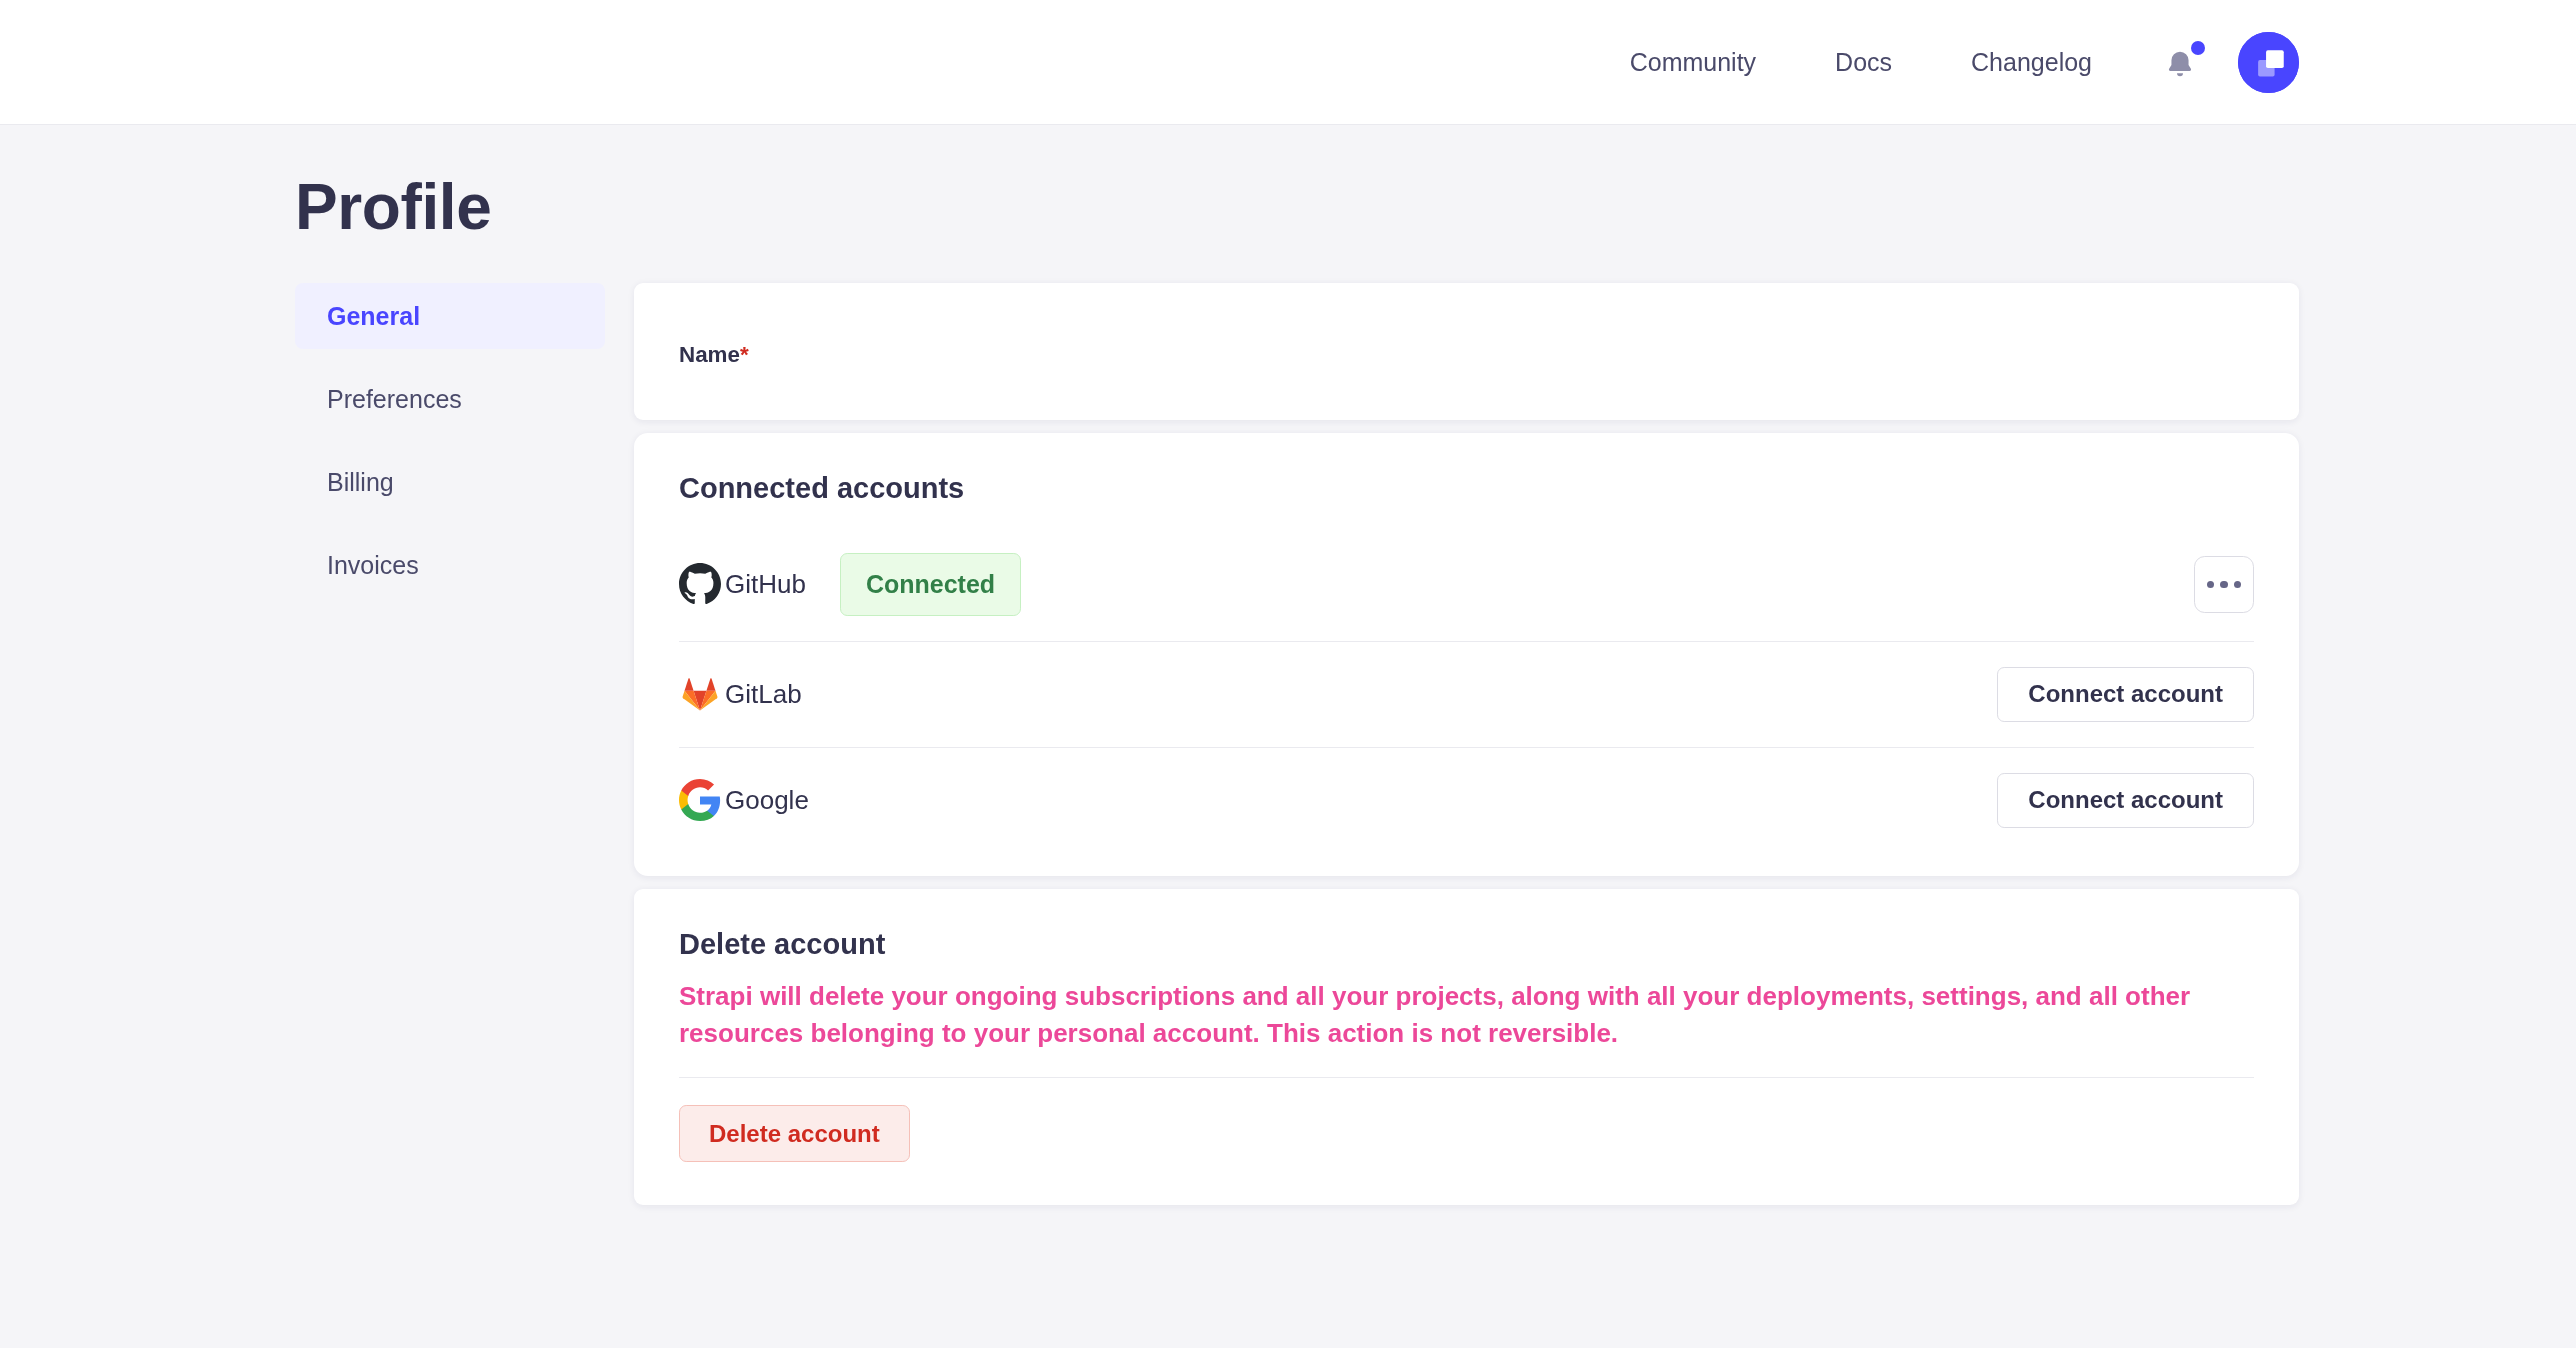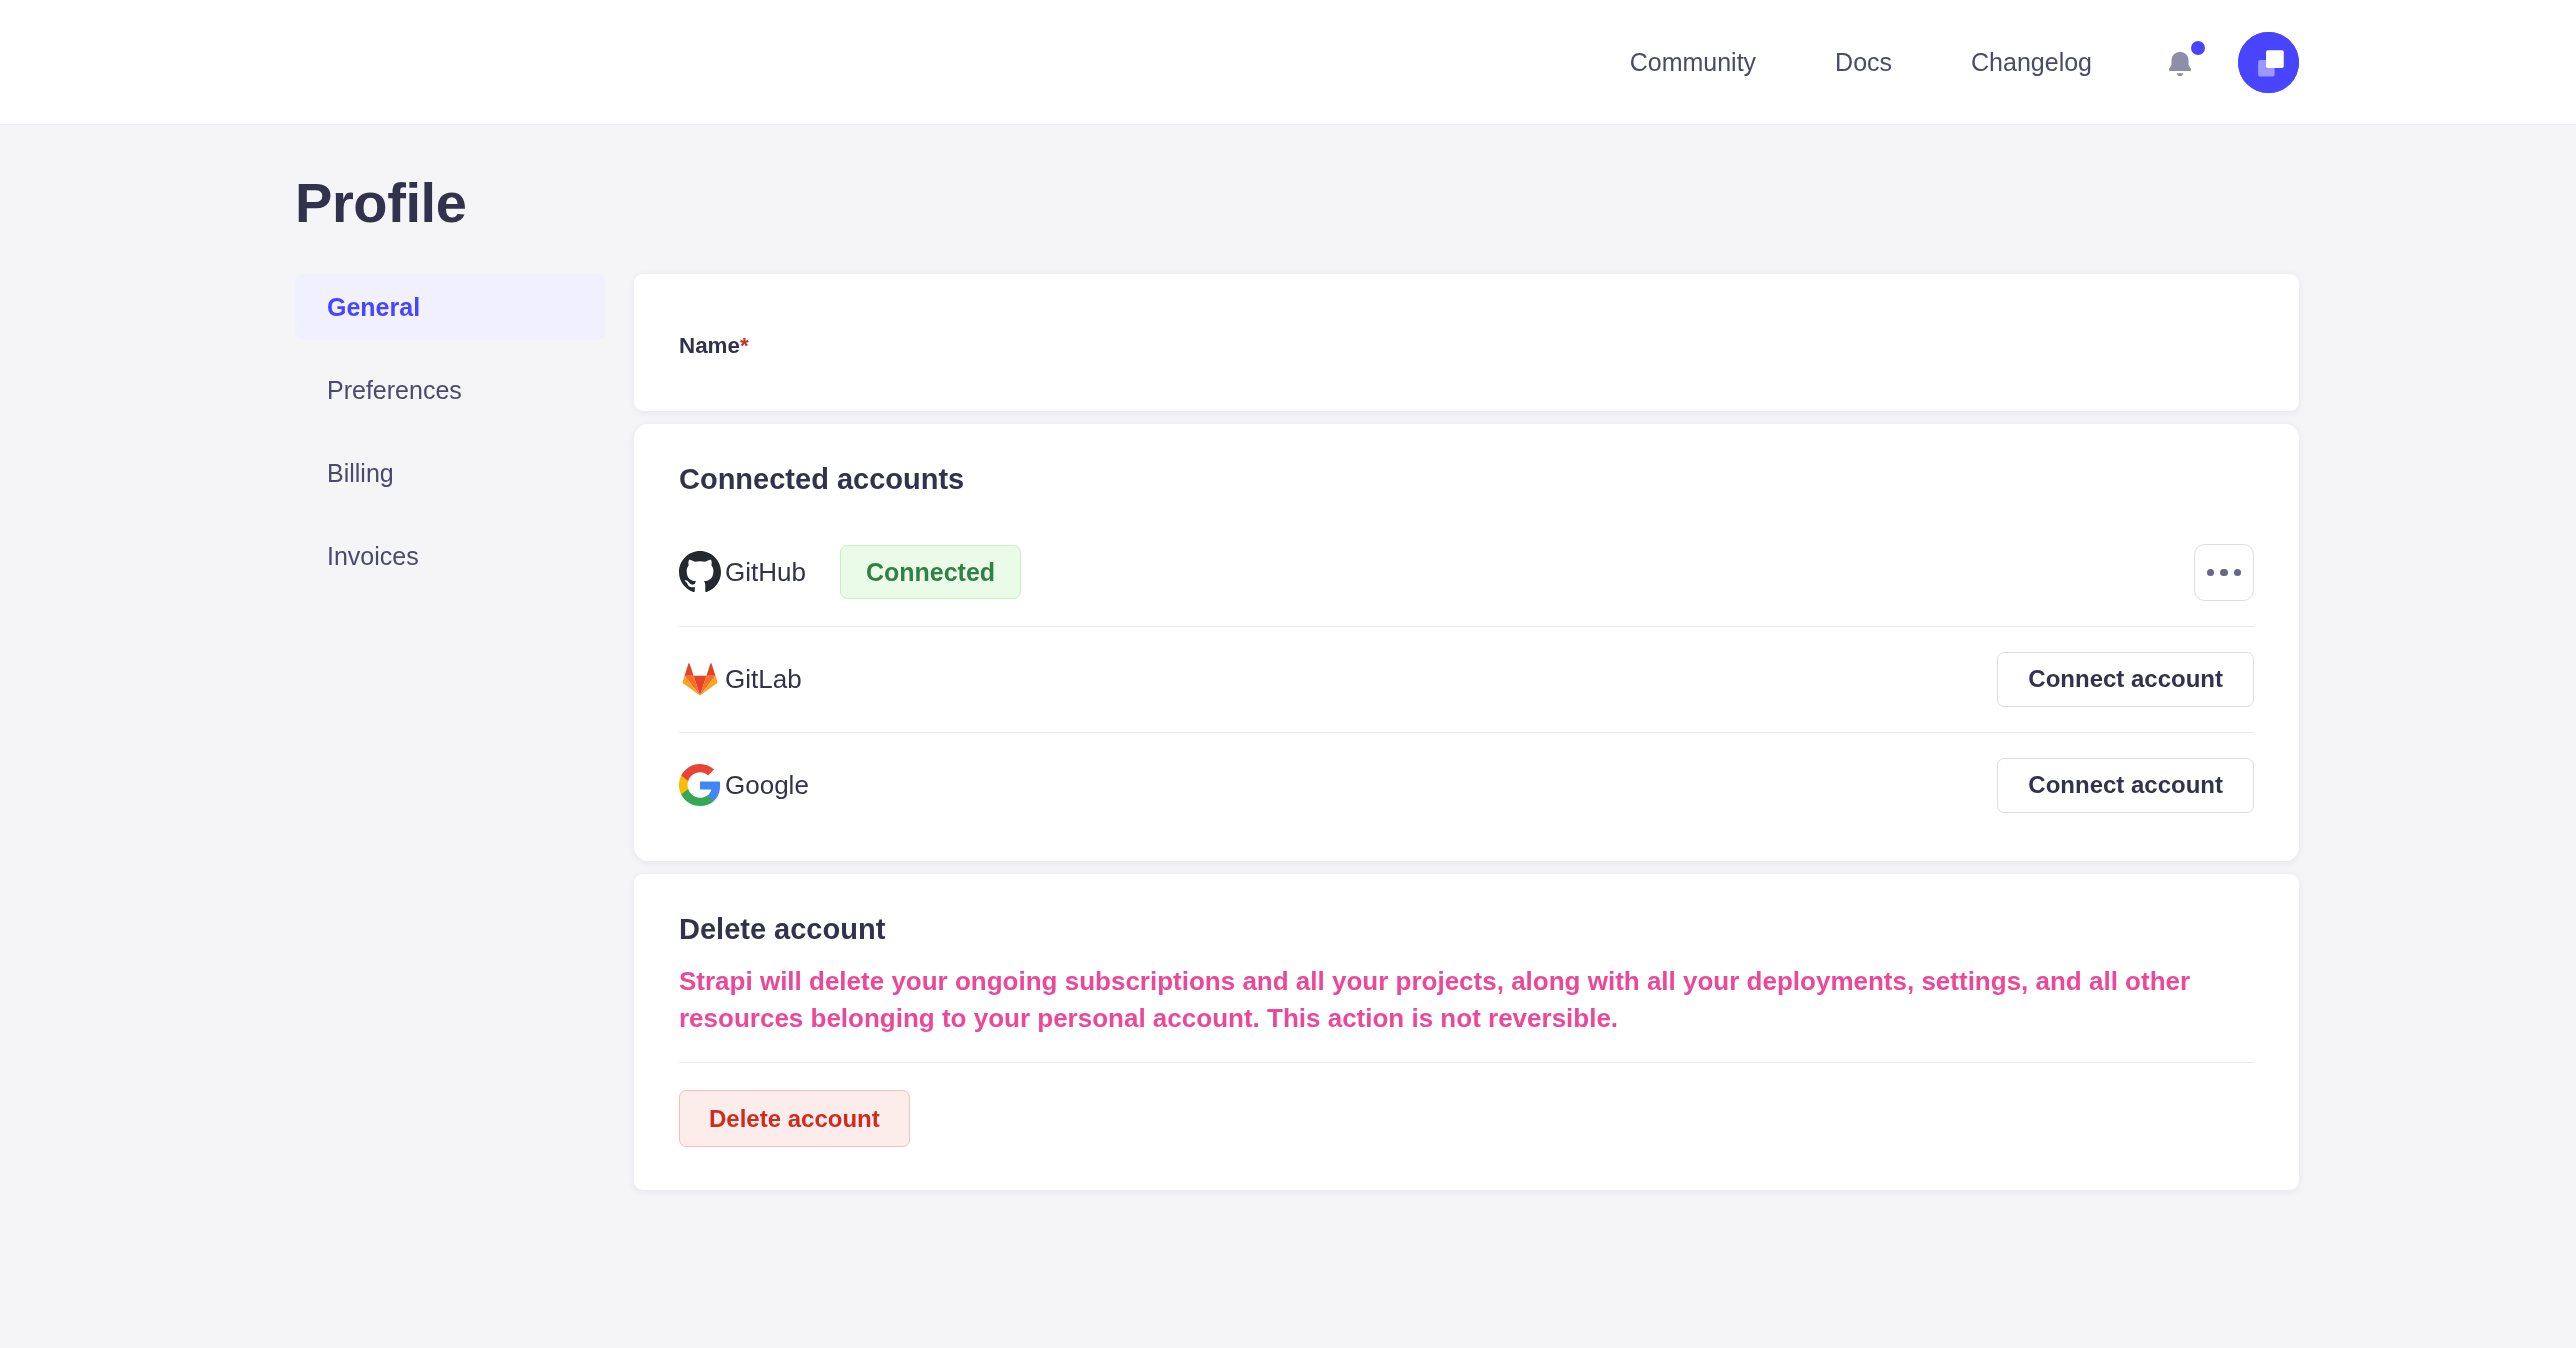--- a/index.html
+++ b/index.html
@@ -62,21 +62,21 @@
     border-radius: 50%;
     background: #4945FF;
     display: flex; align-items: center; justify-content: center;
     cursor: pointer;
   }
   .avatar svg { width: 61px; height: 61px; }
 
   
   .main { padding: 0 277px 0 295px; }
   .page-title {
-    font-size: 56px;
+    font-size: 64px;
     font-weight: 700;
     color: #32324D;
     margin: 45px 0 39px 0;
     letter-spacing: -0.4px;
   }
   .layout { display: flex; align-items: flex-start; gap: 29px; }
 
   
   .sidebar { width: 310px; flex: 0 0 310px; }
   .side-item {
@@ -147,21 +147,21 @@
   .acct-icon { width: 42px; height: 42px; flex: 0 0 42px; }
   .acct-icon svg { width: 42px; height: 42px; display: block; }
   .acct-name {
     margin-left: 4px;
     font-size: 26px;
     font-weight: 500;
     color: #32324D;
   }
   .badge-connected {
     margin-left: 34px;
-    height: 54px;
+    height: 63px;
     display: flex; align-items: center;
     padding: 0 25px;
     background: #EAFBE7;
     border: 1.8px solid #C6F0C2;
     border-radius: 7.2px;
     color: #328048;
     font-size: 25px;
     font-weight: 700;
   }
   .spacer { flex: 1; }

